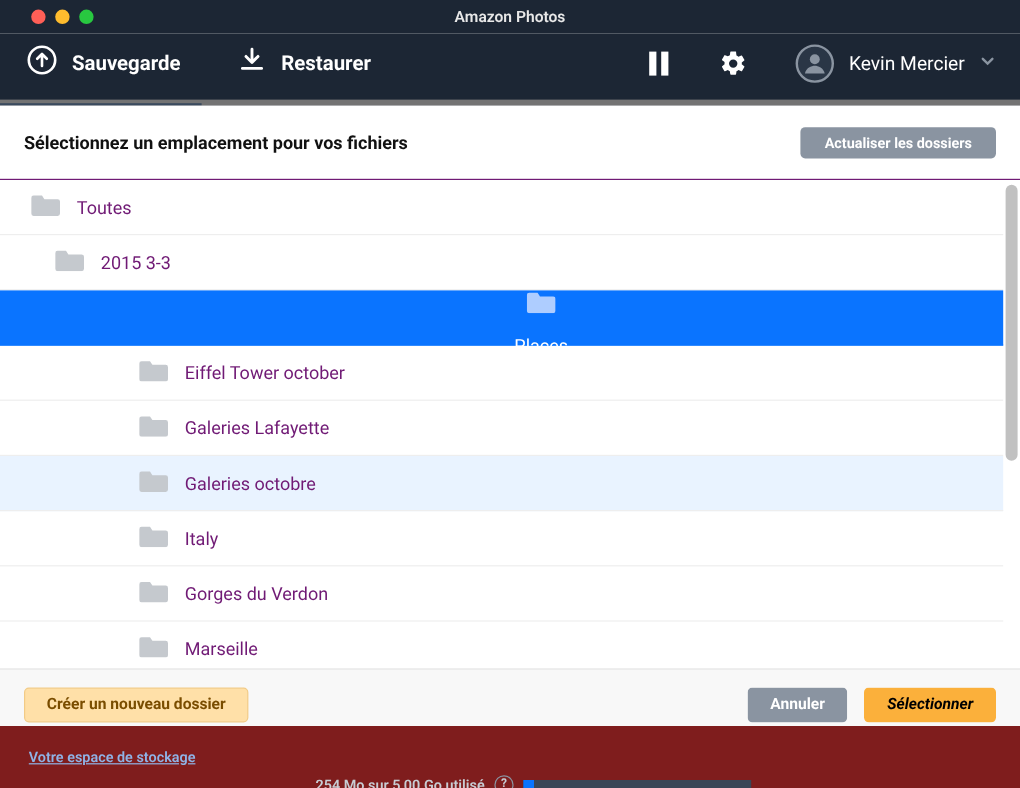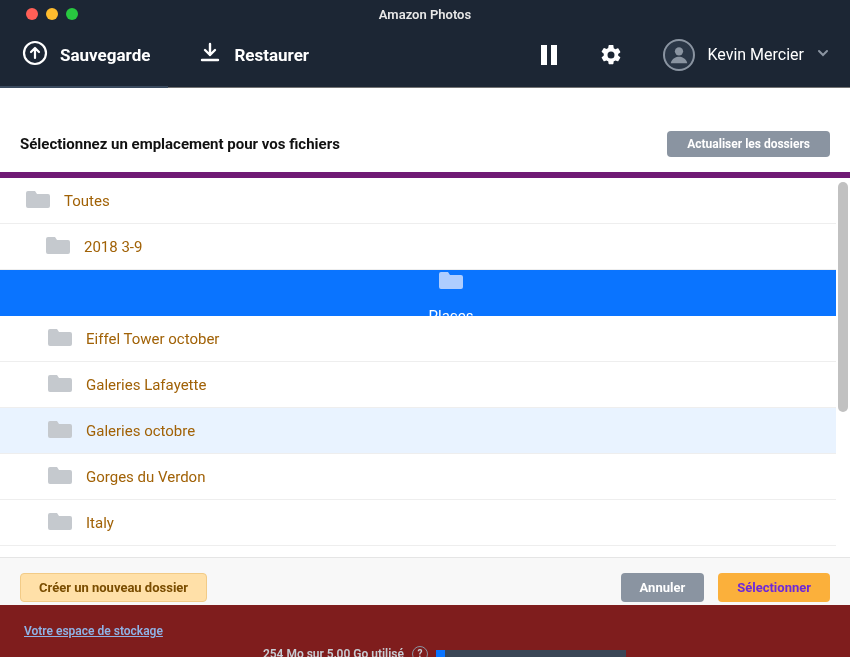--- a/index.html
+++ b/index.html
@@ -6,56 +6,56 @@
     body { width: 850px; height: 657px; background: #fff; position: relative; overflow: hidden; }
     
     .titlebar { height: 28px; background: #1c2634; display: flex; align-items: center; padding: 0 26px; position: relative; }
     .traffic-lights { display: flex; gap: 8px; }
     .traffic-light { width: 12px; height: 12px; border-radius: 50%; }
     .tl-red { background: #ff5f57; }
     .tl-yellow { background: #febc2e; }
     .tl-green { background: #28c840; }
     .title { position: absolute; left: 50%; transform: translateX(-50%); color: #e8e8e8; font-size: 13px; font-weight: 600; }
     
-    .toolbar { height: 60px; background: #1c2634; display: flex; align-items: center; padding: 0 20px 6px; gap: 44px; border-bottom: 1px solid #737373;}
+    .toolbar { height: 60px; background: #1c2634; display: flex; align-items: center; padding: 0 20px 6px; gap: 44px; border-bottom: 5px solid #737373;}
     .toolbar-left { display: flex; gap: 44px; align-items: center;}
     .tab { display: flex; align-items: center; gap: 12px; color: #fff; font-size: 17px; font-weight: 700; cursor: pointer; padding: 0 2px; }
     .tab svg { flex-shrink: 0; }
     .tab-indicator { position: absolute; left: 0; top: 86px; width: 168px; height: 2px; background: #3a4a5e; }
     .toolbar-right { margin-left: auto; display: flex; align-items: center; gap: 40px; }
     .toolbar-icon { color: #fff; cursor: pointer; display:flex; align-items:center; }
     .user { display: flex; align-items: center; gap: 12px; color: #fff; font-size: 16px; font-weight: 400; cursor: pointer; }
     .avatar { width: 32px; height: 32px; border-radius: 50%; border: 2px solid #8a94a1; background: #2a3646; display:flex; align-items:center; justify-content:center;}
     .chev { color: #8a94a1; }
     
     .content { position: relative; height: 469px; background: #fff; }
     
-    .subheader { height: 62px; display: flex; align-items: center; justify-content: space-between; padding: 0 20px; border-bottom: 6px solid #701a75; margin-top: 28px; }
+    .subheader { height: 62px; display: flex; align-items: center; justify-content: space-between; padding: 0 20px; border-bottom: 1px solid #701a75; }
     .subtitle { font-size: 15px; font-weight: 700; color: #111; }
     .refresh-btn { background: #8a94a1; color: #fff; border: none; border-radius: 4px; padding: 6px 20px; font-size: 12px; font-weight: 700; cursor: pointer; }
     
     .tree { height: 407px; overflow: hidden; position: relative; }
     .tree-inner { width: 836px; }
-    .row { height: 46px; display: flex; align-items: center; gap: 14px; border-bottom: 1px solid #eee; cursor: pointer; font-size: 15px; color: #a16207; }
+    .row { height: 46px; display: flex; align-items: center; gap: 14px; border-bottom: 1px solid #eee; cursor: pointer; font-size: 15px; color: #701a75; }
     .row .folder-icon { width: 24px; height: 19px; fill: #c5c9ce; flex-shrink: 0; }
     .row.selected { background: #0a74ff; color: #fff; border-bottom-color: #0a74ff;}
     .row.selected .folder-icon { fill: #aecdff; }
     .row.hovered { background: #e9f3ff; text-align: right; }
     .indent-0 { padding-left: 26px; }
     .indent-1 { padding-left: 46px; }
     .indent-2 { padding-left: 66px; flex-direction: column; }
-    .indent-3 { padding-left: 48px; }
+    .indent-3 { padding-left: 116px; }
     .row-label { }
     .tree-scrollbar { position: absolute; right: 2px; top: 4px; width: 10px; height: 230px; background: #c1c1c1; border-radius: 5px; }
     
     .actionbar { position: absolute; bottom: 40px; left: 0; right: 0; height: 60px; background: #f8f8f8; border-top: 1px solid #e5e5e5; display: flex; align-items: center; padding: 0 20px; gap: 14px; }
     .btn { border-radius: 4px; padding: 6px 18px; font-size: 13px; font-weight: 700; cursor: pointer; border: 1px solid transparent;}
     .btn-new { background: #ffe0a8; color: #7a4d00; border-color: #f2cb87; }
     .btn-cancel { background: #8a94a1; color: #fff; }
-    .btn-select { background: #fbb03b; color: #6d28d9; }
+    .btn-select { background: #fbb03b; color: #000000; font-style: italic; }
     .spacer { flex: 1; }
     
     .footer { position: absolute; bottom: 0; left: 0; right: 0; height: 52px; background: #7f1d1d; display: flex; align-items: center; padding: 12px 24px; gap: 20px; color: #c8cdd4; font-size: 12px; }
     .storage-link { color: #8fb3e6; text-decoration: underline; font-weight: 600; cursor: pointer; }
     .usage-wrap { display:flex; align-items:center; gap:8px; margin-left: 80px; margin-top: 45px;}
     .usage-text { color: #c8cdd4; font-weight: 600; }
     .help { width: 16px; height: 16px; border: 1.5px solid #8a94a1; border-radius: 50%; display: inline-flex; align-items: center; justify-content: center; font-size: 10px; color:#c8cdd4; font-weight:700; cursor:pointer;}
     .progress { width: 190px; height: 8px; background: #3a4656; border-radius: 0; overflow: hidden; }
     .progress-fill { height: 100%; background: #0a74ff; width: 5%; }
   </style>
@@ -131,21 +131,21 @@
         <div class="row indent-0">
           <span><svg class="folder-icon" viewBox="0 0 24 19">
               <path d="M2 2h7l2 3h11a2 2 0 012 2v10a2 2 0 01-2 2H2a2 2 0 01-2-2V4a2 2 0 012-2z"></path>
             </svg></span>
           <span class="row-label">Toutes</span>
         </div>
         <div class="row indent-1">
           <span><svg class="folder-icon" viewBox="0 0 24 19">
               <path d="M2 2h7l2 3h11a2 2 0 012 2v10a2 2 0 01-2 2H2a2 2 0 01-2-2V4a2 2 0 012-2z"></path>
             </svg></span>
-          <span class="row-label">2018 3-9</span>
+          <span class="row-label">2015 3-3</span>
         </div>
         <div class="row indent-2 selected">
           <span><svg class="folder-icon" viewBox="0 0 24 19">
               <path d="M2 2h7l2 3h11a2 2 0 012 2v10a2 2 0 01-2 2H2a2 2 0 01-2-2V4a2 2 0 012-2z"></path>
             </svg></span>
           <span class="row-label">Places</span>
         </div>
         <div class="row indent-3">
           <span><svg class="folder-icon" viewBox="0 0 24 19">
               <path d="M2 2h7l2 3h11a2 2 0 012 2v10a2 2 0 01-2 2H2a2 2 0 01-2-2V4a2 2 0 012-2z"></path>
@@ -161,27 +161,27 @@
         <div class="row indent-3 hovered">
           <span><svg class="folder-icon" viewBox="0 0 24 19">
               <path d="M2 2h7l2 3h11a2 2 0 012 2v10a2 2 0 01-2 2H2a2 2 0 01-2-2V4a2 2 0 012-2z"></path>
             </svg></span>
           <span class="row-label">Galeries octobre</span>
         </div>
         <div class="row indent-3">
           <span><svg class="folder-icon" viewBox="0 0 24 19">
               <path d="M2 2h7l2 3h11a2 2 0 012 2v10a2 2 0 01-2 2H2a2 2 0 01-2-2V4a2 2 0 012-2z"></path>
             </svg></span>
+          <span class="row-label">Italy</span>
+        </div>
+        <div class="row indent-3">
+          <span><svg class="folder-icon" viewBox="0 0 24 19">
+              <path d="M2 2h7l2 3h11a2 2 0 012 2v10a2 2 0 01-2 2H2a2 2 0 01-2-2V4a2 2 0 012-2z"></path>
+            </svg></span>
           <span class="row-label">Gorges du Verdon</span>
-        </div>
-        <div class="row indent-3">
-          <span><svg class="folder-icon" viewBox="0 0 24 19">
-              <path d="M2 2h7l2 3h11a2 2 0 012 2v10a2 2 0 01-2 2H2a2 2 0 01-2-2V4a2 2 0 012-2z"></path>
-            </svg></span>
-          <span class="row-label">Italy</span>
         </div>
         <div class="row indent-3">
           <span><svg class="folder-icon" viewBox="0 0 24 19">
               <path d="M2 2h7l2 3h11a2 2 0 012 2v10a2 2 0 01-2 2H2a2 2 0 01-2-2V4a2 2 0 012-2z"></path>
             </svg></span>
           <span class="row-label">Marseille</span>
         </div>
       </div>
     <div class="tree-scrollbar"></div>
   </div>

